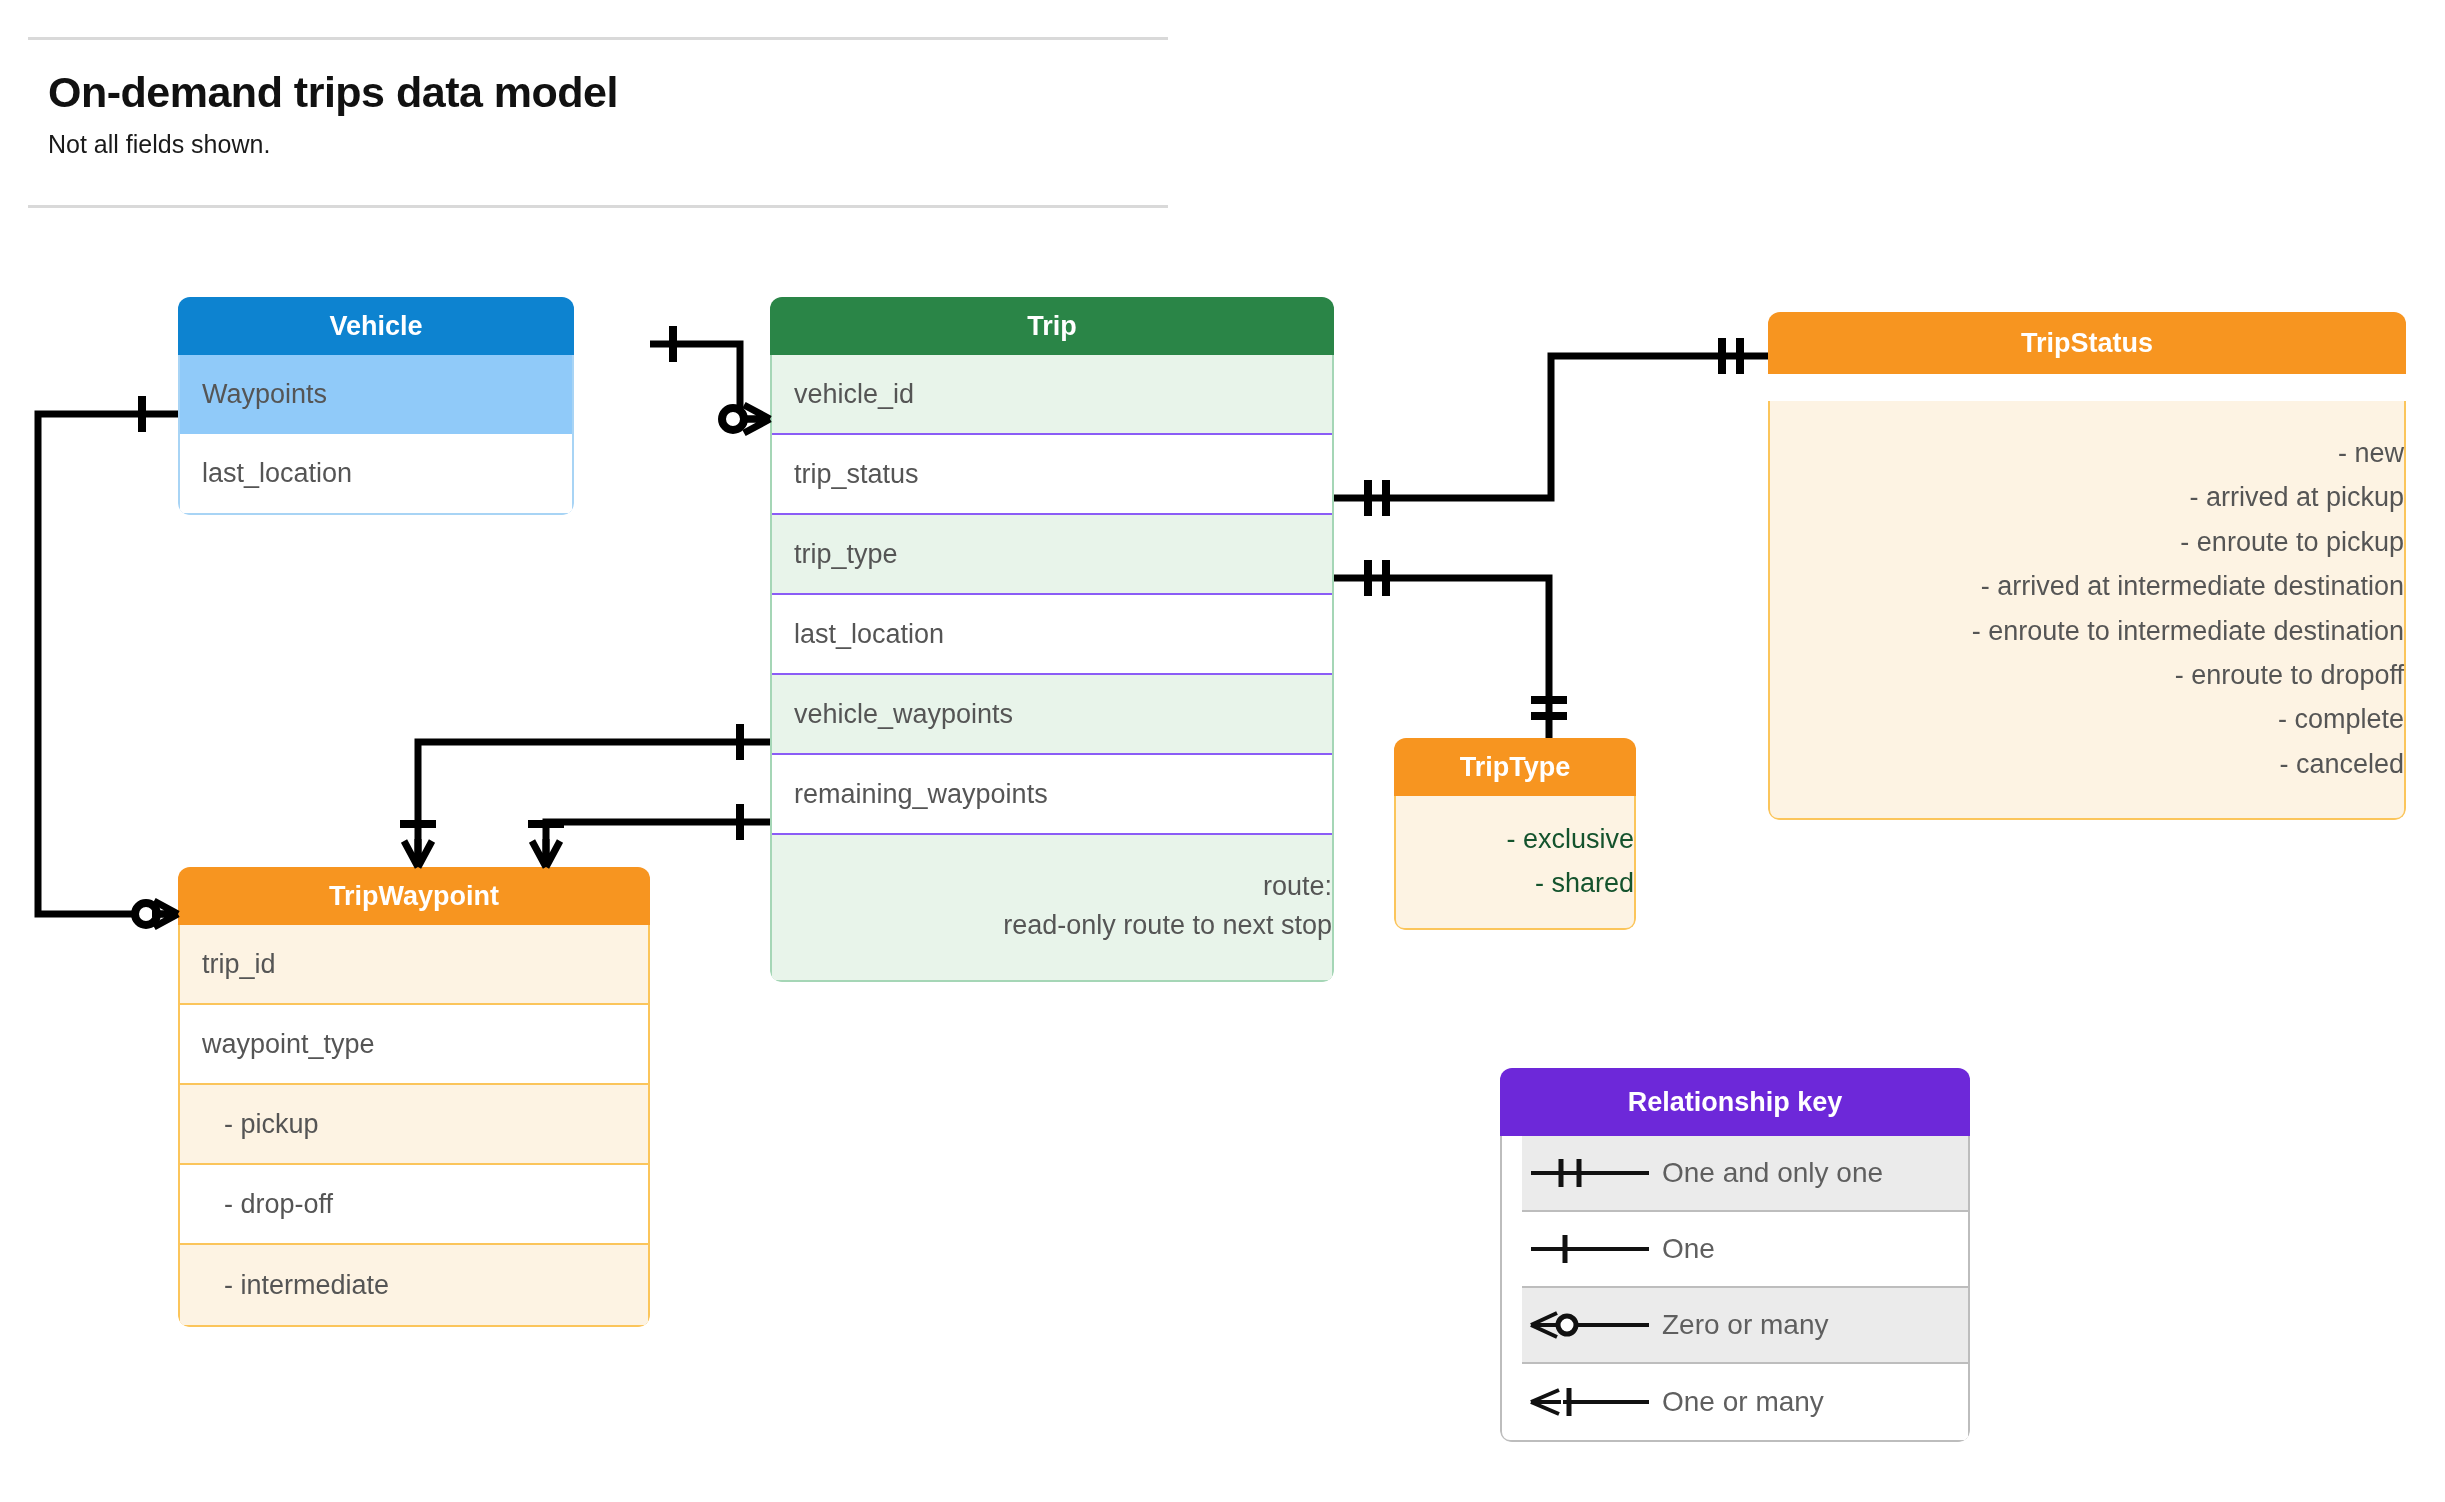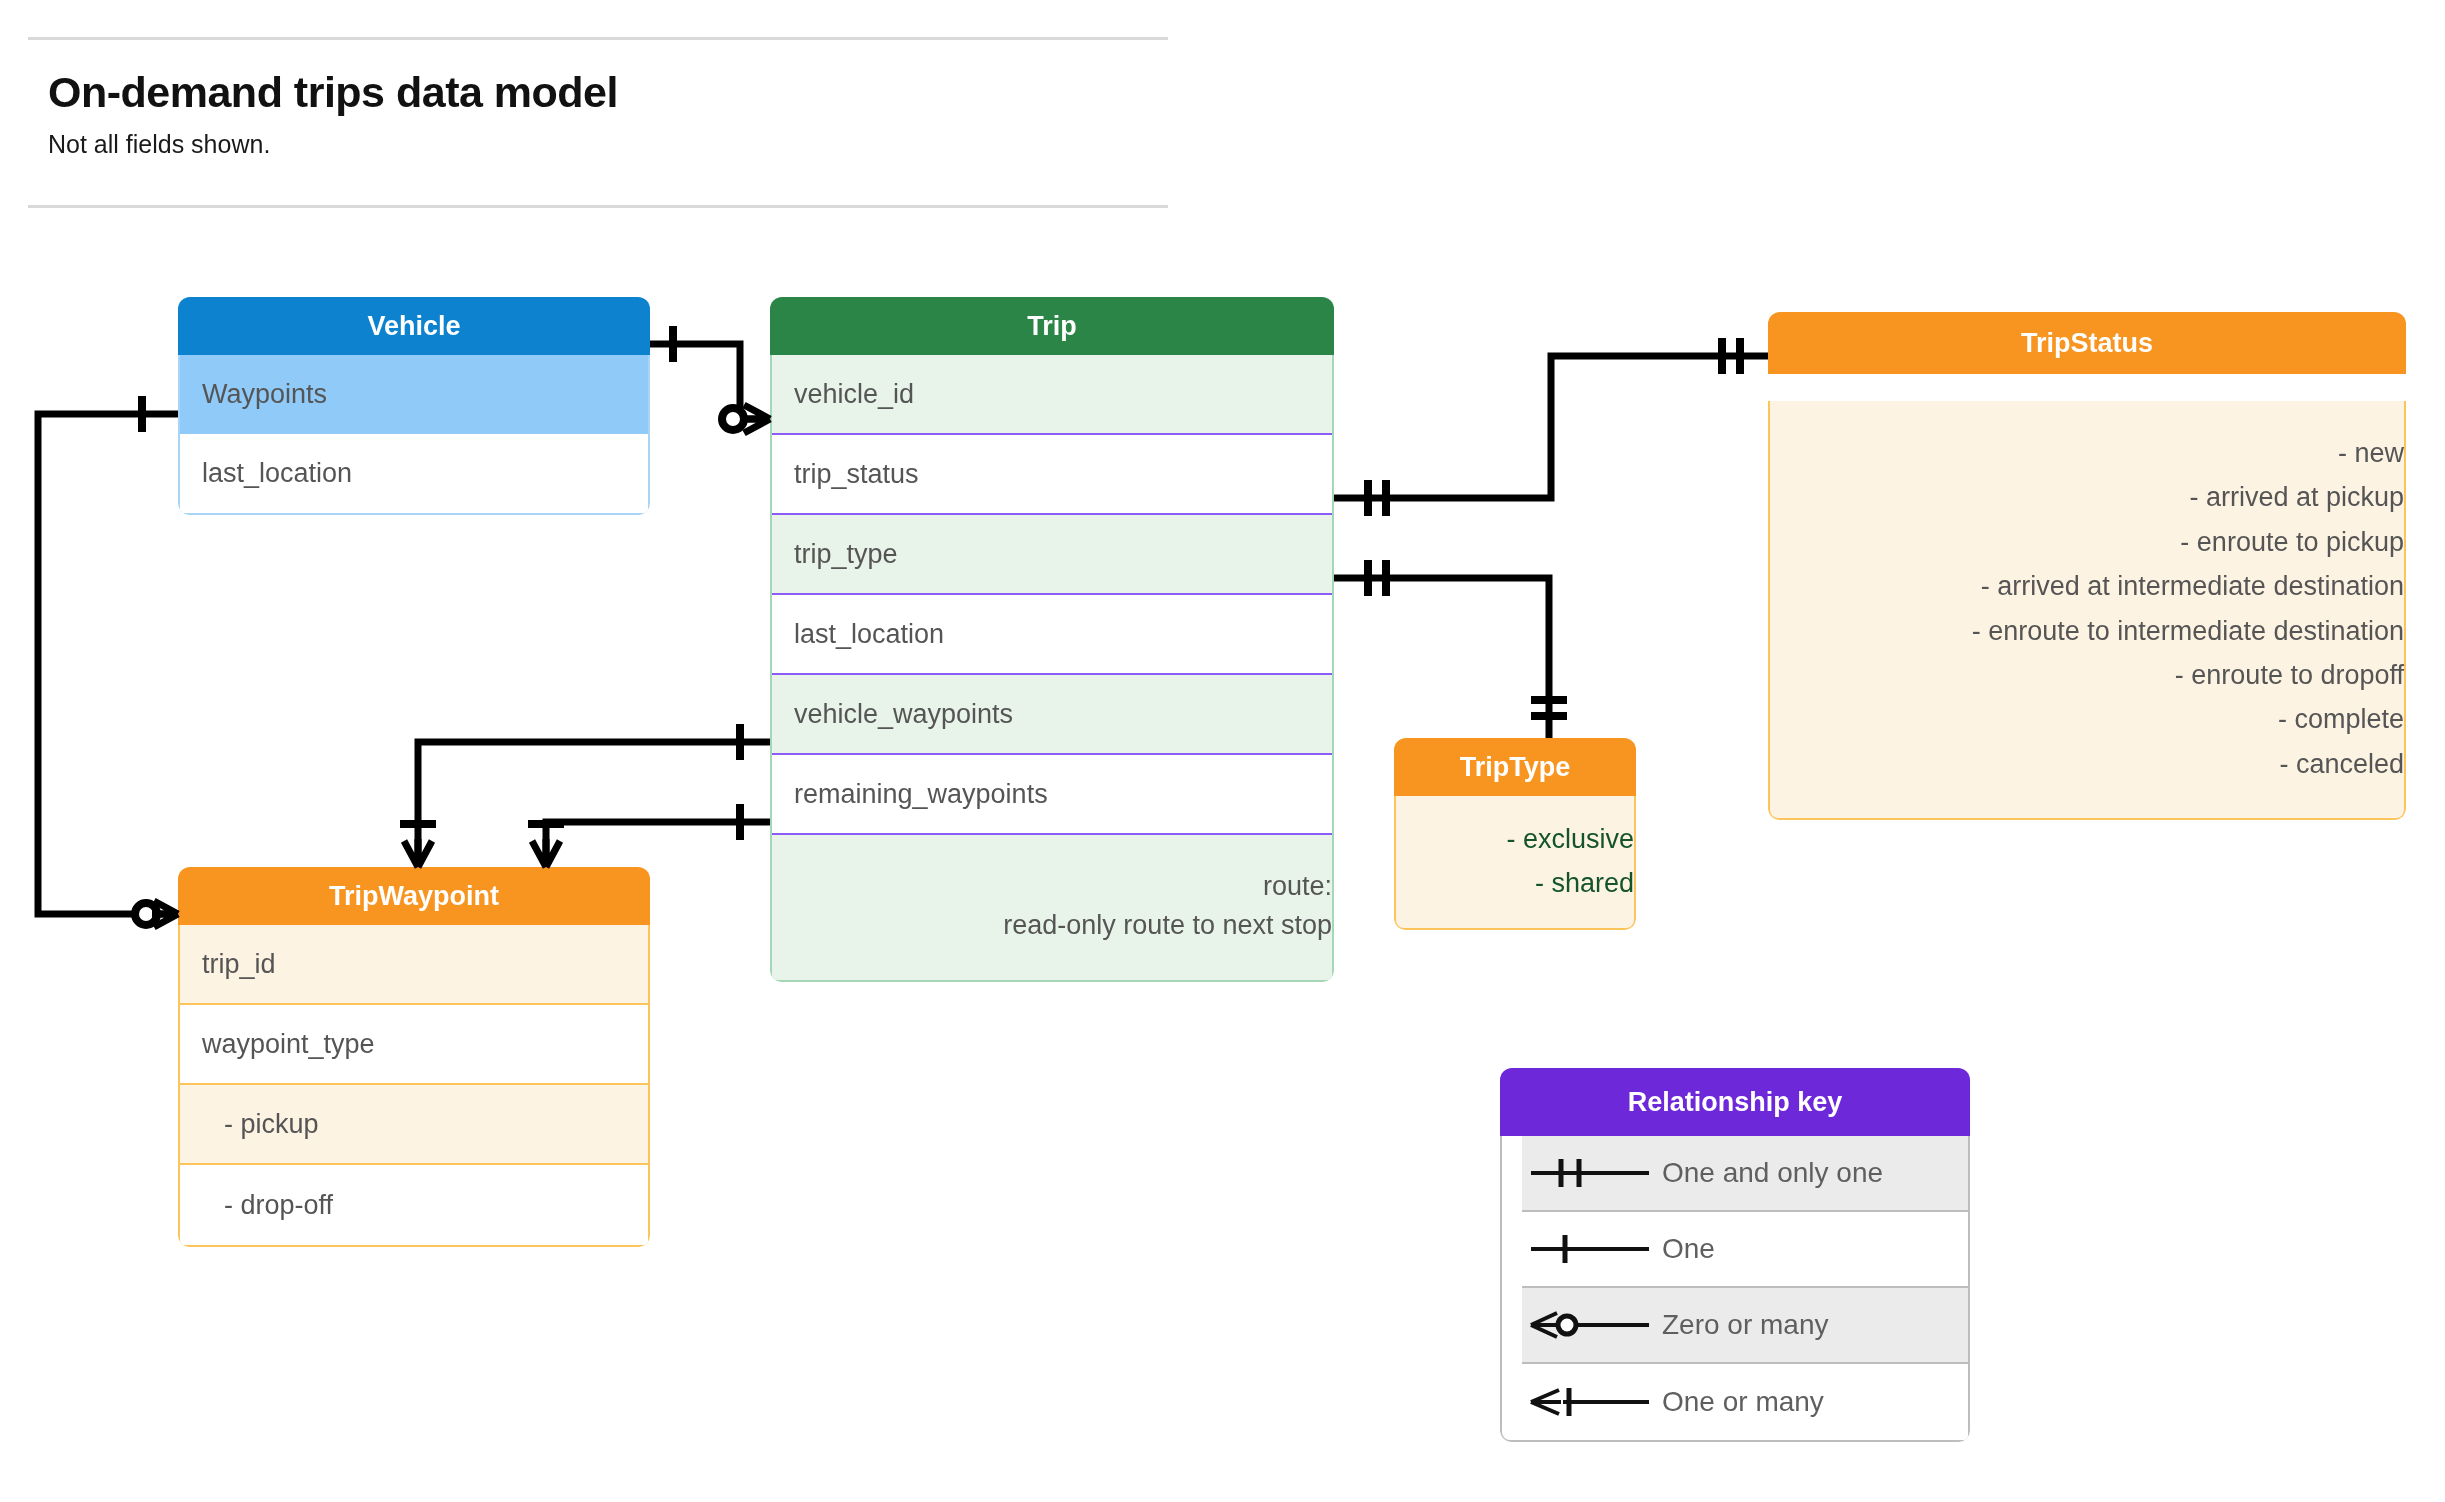--- a/index.html
+++ b/index.html
@@ -77,21 +77,21 @@
     box-sizing: border-box;
     display: flex;
     align-items: center;
     font-size: 27px;
     color: #555555;
     padding-left: 22px;
   }
 
   
   #entity-vehicle {
-    left: 178px; top: 297px; width: 472px;
+    left: 178px; top: 297px; width: 396px;
   }
   #entity-vehicle .entity-title { height: 58px; background: #0d83d0; }
   #entity-vehicle .entity-body { border: 2px solid #a8d4f5; border-top: none;
     border-bottom-left-radius: 10px; border-bottom-right-radius: 10px; }
   #entity-vehicle .row { height: 79px; }
   #entity-vehicle .row.alt { background: #90caf9; }
   #entity-vehicle .row.plain { background: #ffffff; }
 
   
   #entity-trip {
@@ -251,20 +251,21 @@
     </div>
   </div>
 
   <div class="entity" id="entity-tripwaypoint">
     <div class="entity-title">TripWaypoint</div>
     <div class="entity-body">
       <div class="row alt">trip_id</div>
       <div class="row plain">waypoint_type</div>
       <div class="row alt indent">-  pickup</div>
       <div class="row plain indent">-  drop-off</div>
+      <div class="row alt indent">-  intermediate</div>
     </div>
   </div>
 
   <div id="relationship-key">
     <div class="key-title">Relationship key</div>
     <div class="key-body">
 
       <div class="key-row shade">
         <div class="key-symbol">
           <svg width="130" height="40" viewBox="0 0 130 40">

